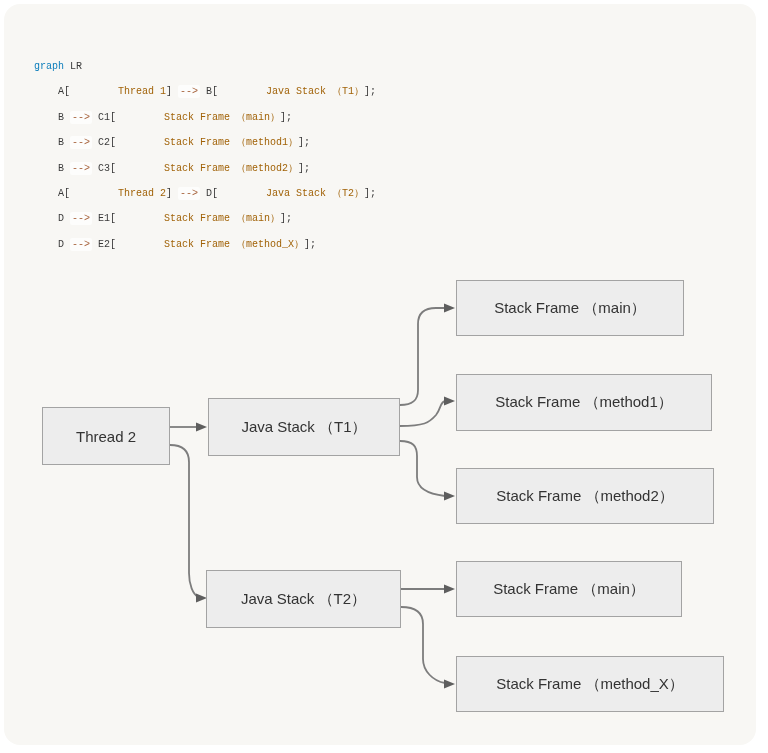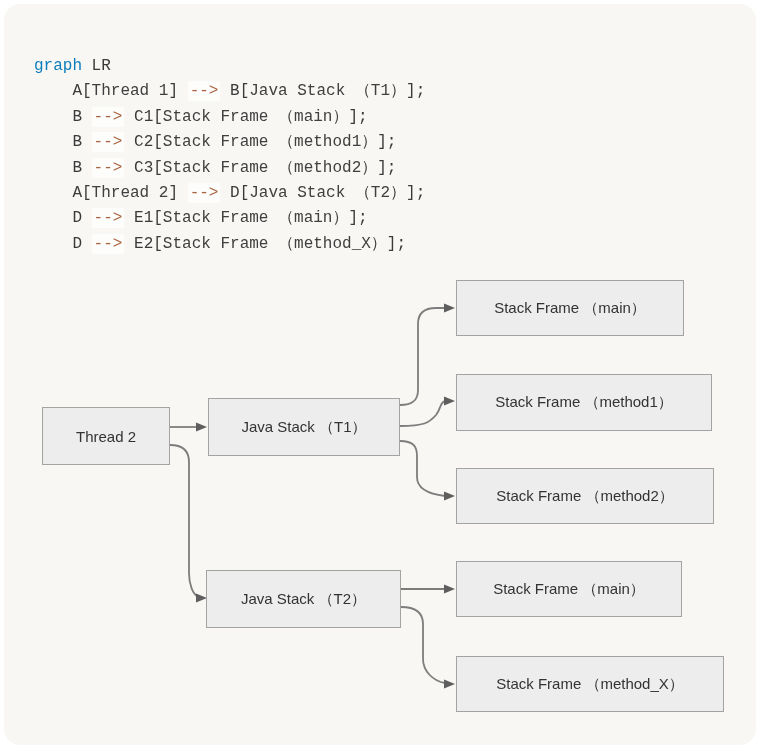--- a/index.html
+++ b/index.html
@@ -8,26 +8,26 @@
     font-family:"Liberation Sans", sans-serif;overflow:hidden;
   }
   .panel{
     position:absolute;left:4px;top:4px;width:752px;height:741px;
     background:#f8f7f4;border-radius:16px;
   }
   
   .code-block{
     position:absolute;left:30px;top:50px;
     font-family:"Liberation Mono","DejaVu Sans Mono",monospace;
-    font-size:16px;line-height:25.4px;white-space:pre;color:#3a3a3a;
+    font-size:10px;line-height:25.4px;white-space:pre;color:#3a3a3a;
   }
   .code-line{height:25.4px;}
   .tok-pl{color:#3a3a3a;}
   .tok-kw{color:#0c7dbb;}
-  .tok-str{color:#404040;}
+  .tok-str{color:#a16207;margin-left:48px;}
   .tok-op{color:#a8653f;background:rgba(255,255,255,0.68);padding:1px 2px;border-radius:2px;}
   
   .edges-svg{position:absolute;left:0;top:0;width:768px;height:753px;}
   .edge{fill:none;stroke:#7d7d7d;stroke-width:1.8px;}
   .arrowhead{fill:#5e5e5e;stroke:none;}
   .node{
     position:absolute;background:#ededed;border:1.5px solid #a3a3a3;
     display:flex;align-items:center;justify-content:center;
     color:#333333;font-size:15px;box-sizing:border-box;
   }

